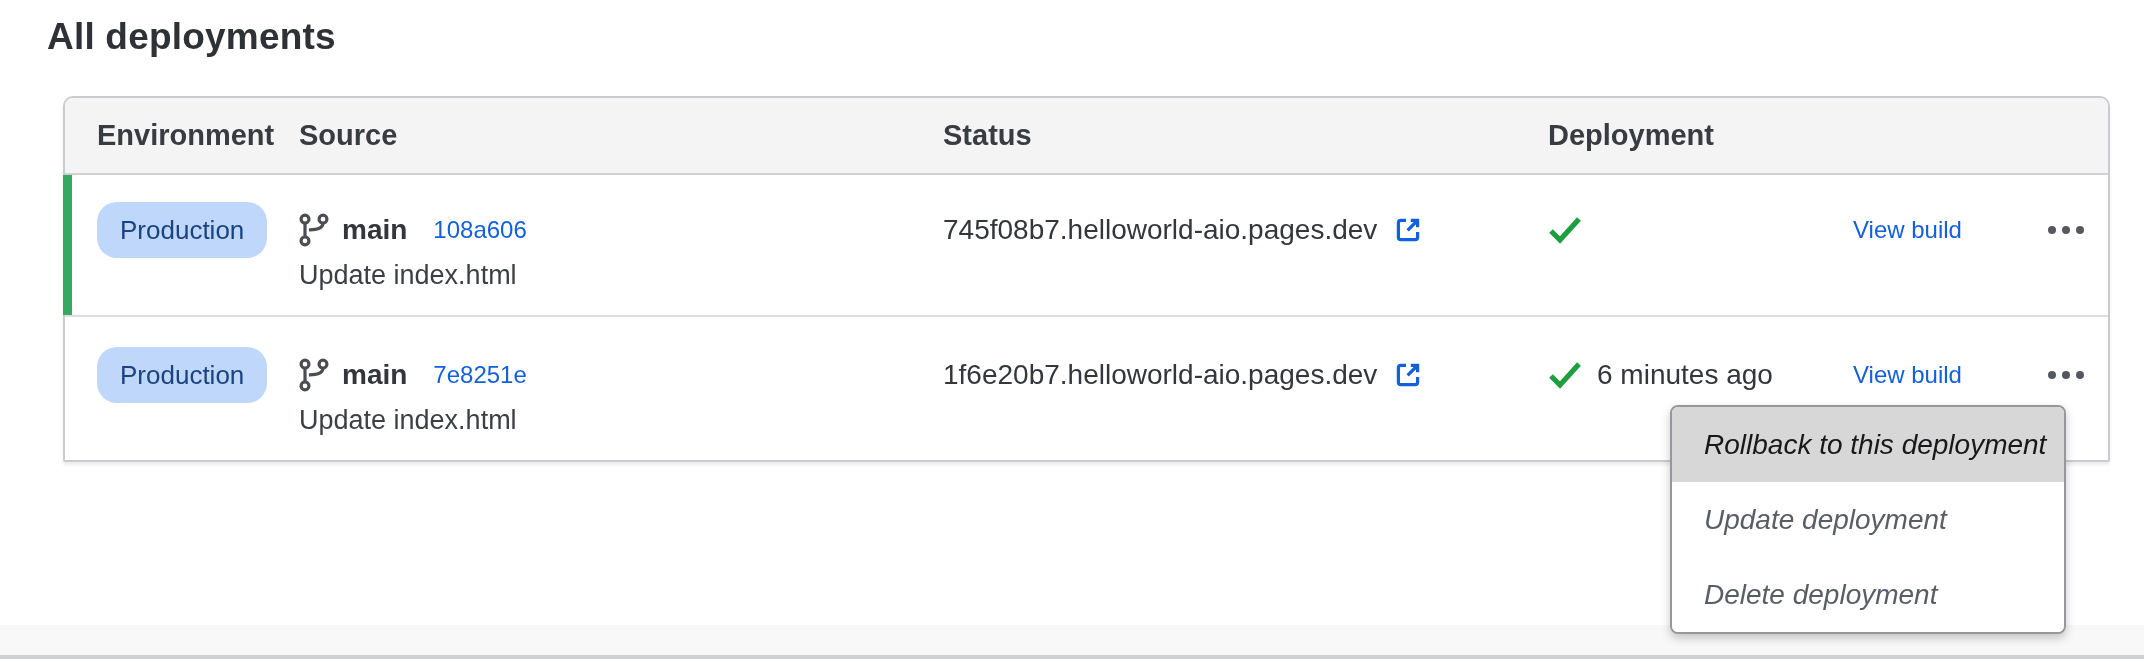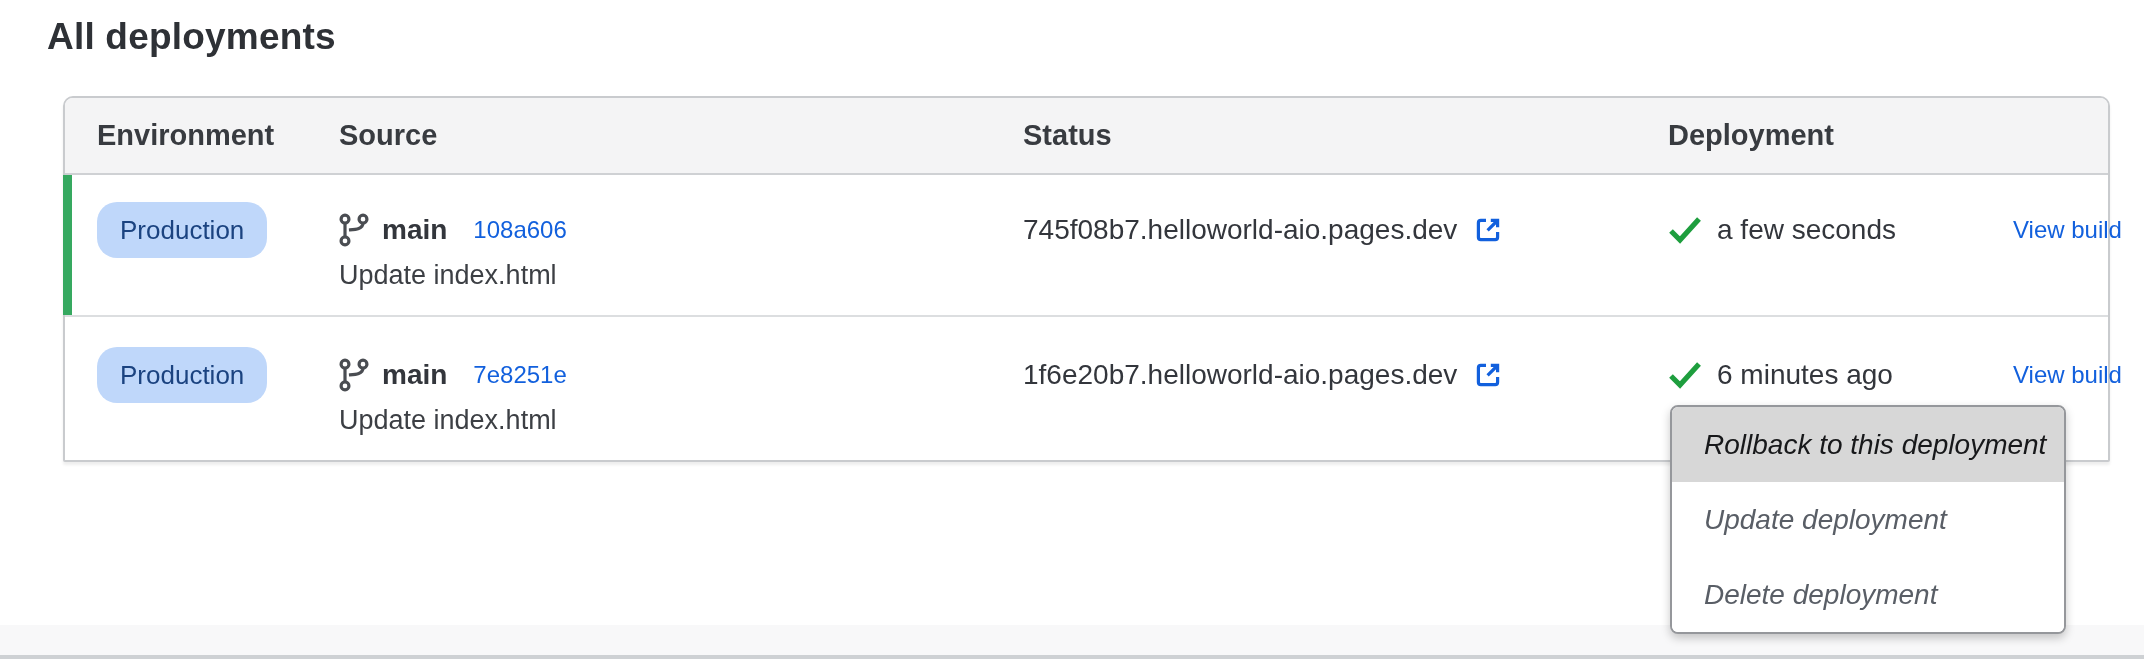--- a/index.html
+++ b/index.html
@@ -9,21 +9,21 @@
 
   .page-title { position:absolute; left:47px; top:16px;
     font-size:37px; font-weight:600; color:#2e3136; letter-spacing:.2px; }
 
   
   .deploy-table { position:absolute; left:63px; top:96px; width:2047px;
     border:2px solid #c9cbce; border-radius:10px 10px 2px 2px;
     background:#fff; box-shadow:0 3px 3px rgba(0,0,0,.07); }
   .trow { display:grid;
     grid-template-columns:234px 644px 605px 305px 170px 1fr;
-    align-items:start; position:relative;gap:40px; }
+    align-items:start; position:relative; }
   .thead { background:#f4f4f5; border-radius:8px 8px 0 0;
     border-bottom:2px solid #cfd1d4; height:77px; align-items:center; }
   .th { font-size:29px; font-weight:600; color:#383b40; }
   .th:first-child { padding-left:32px; }
 
   .tr { height:142px; padding-top:35px; border-bottom:2px solid #dcdee0; }
   .tr:last-child { height:143px; padding-top:38px; border-bottom:none; }
   .tr.current::before { content:""; position:absolute; left:-2px; top:0;
     bottom:0; width:9px; background:#36a960; }
 
@@ -104,21 +104,20 @@
           <path d="M9.4 3.2 H12.8 V6.6 M12.5 3.5 L7.8 8.2" fill="none" stroke="#1260dd" stroke-width="1.6"></path>
         </svg>
       </span>
     </div>
     <div class="cell">
       <span>
         <svg class="icon-svg" width="34" height="28" viewBox="0 0 17 14">
           <path d="M1.5 7.5 L6 12 L15.5 1.5" fill="none" stroke="#1e9e3e" stroke-width="2.6"></path>
         </svg>
       </span>
-      <span class="time-text">a few seconds</span>
     </div>
     <div class="cell">
       <a class="link">View build</a>
     </div>
     <div class="cell">
       <span class="dots-btn">
           <i></i>
           <i></i>
           <i></i>
         </span>

